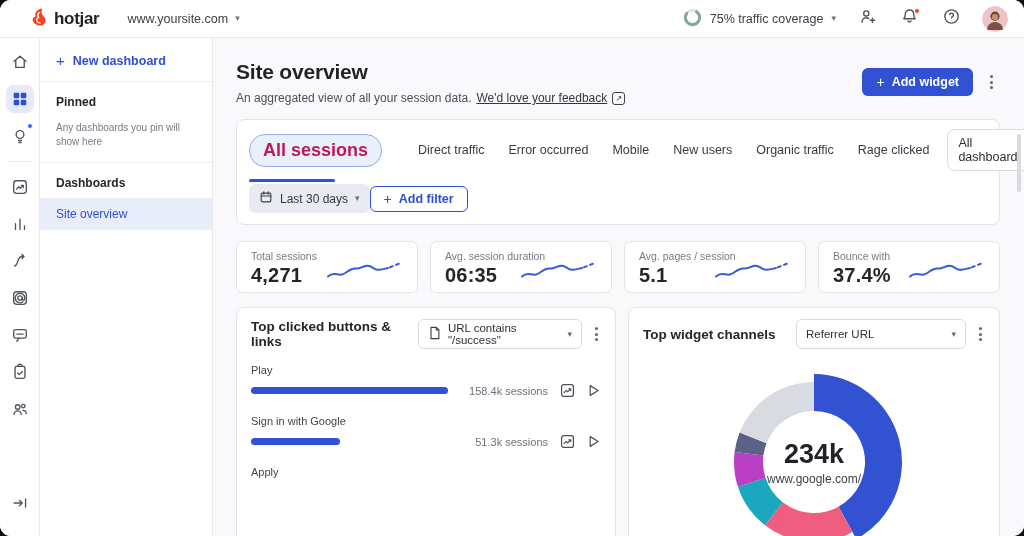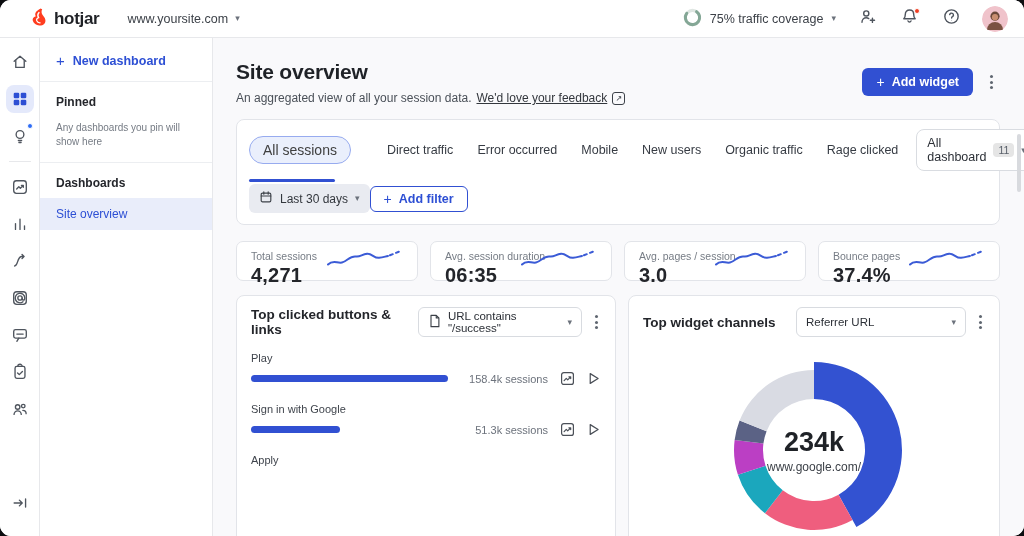--- a/index.html
+++ b/index.html
@@ -61,40 +61,40 @@
                  border:none; border-radius:6px; padding:7px 14px; font-size:12.5px; font-weight:600;
                  font-family:inherit; cursor:pointer; }
   .btn-plus { font-size:14px; font-weight:400; line-height:1; }
   .kebab { display:flex; flex-direction:column; gap:2.5px; align-items:center; cursor:pointer; padding:3px; }
   .kebab i { width:3px; height:3px; border-radius:50%; background:#5f6670; }
 
   
   .filters-box { margin-top:14px; background:#fff; border:1px solid #e2e4e9; border-radius:8px; }
   .filters-row1 { position:relative; display:flex; align-items:center; padding:9px 12px 9px; }
   .seg-pill { background:#eaeffc; border:1px solid #97abef; border-radius:16px; padding:5px 13px;
-              font-size:14px; font-weight:400; color:#404040; cursor:pointer; white-space:nowrap; }
+              font-size:18px; font-weight:700; color:#be185d; cursor:pointer; white-space:nowrap; }
   .seg-indicator { position:absolute; left:12px; bottom:-2px; height:3px; width:86px;
                    background:#3150d2; border-radius:2px; }
   .seg-divider { width:1px; height:20px; background:#e3e5e9; margin:0 12px; }
   .seg-tab { font-size:12.5px; color:#363b43; margin:0 12px; cursor:pointer; white-space:nowrap; }
   .seg-all { display:flex; align-items:center; gap:7px; border:1px solid #d9dce1; border-radius:8px;
              padding:6px 10px; margin-left:6px; cursor:pointer; background:#fff; }
   .seg-all-label { font-size:12.5px; color:#2b2f36; }
   .seg-badge { background:#e5e5e5; border-radius:4px; padding:1px 5px; font-size:10.5px; color:#585f69; }
   .filters-row2 { display:flex; align-items:center; padding:4px 12px 11px; }
   .date-pill { display:flex; align-items:center; gap:7px; background:#e9ebf1; border-radius:6px;
                padding:6px 10px; font-size:12px; color:#33373d; cursor:pointer; }
   .btn-outline { display:flex; align-items:center; gap:7px; background:#fff; border:1.4px solid #3150d2;
                  border-radius:6px; padding:5px 13px; color:#2d4fd4; font-size:12.5px; font-weight:600;
                  font-family:inherit; cursor:pointer; }
 
   
   .metrics-row { display:flex; gap:12px; margin-top:16px; }
   .metric-card { position:relative; flex:1; background:#fff; border:1px solid #e2e4e9; border-radius:7px;
-                 height:40px; padding:8px 14px; }
+                 height:52px; padding:8px 14px; }
   .metric-label { font-size:10.5px; color:#767c85; }
   .metric-value { font-size:20px; font-weight:700; color:#24262b; margin-top:2px; letter-spacing:0.2px; }
   .sparkline { position:absolute; right:12px; bottom:9px; }
 
   
   .panels { display:flex; gap:12px; margin-top:14px; align-items:flex-start; }
   .panel { background:#fff; border:1px solid #e2e4e9; border-radius:8px; height:330px; overflow:hidden; }
   .panel-bars { width:380px; }
   .panel-donut { flex:1; }
   .panel-header { display:flex; align-items:center; padding:11px 14px; gap:10px; }
@@ -362,26 +362,26 @@
 <path d="M3 19.5 C8 14.5 12 18.5 17 17.5 C22 16.5 25 10.5 31 11.5 C35 12.2 37 9.3 42 8.8 C47 8.3 49 13.3 54 12.8 C58 12.4 60 11.6 63 11" fill="none" stroke="#3b5bd6" stroke-width="2" stroke-linecap="round"></path>
 <path d="M65 10.3 L76 5.8" fill="none" stroke="#3b5bd6" stroke-width="2" stroke-linecap="round" stroke-dasharray="3 3.5"></path>
             </svg></span></div>
         <div class="metric-card"><div class="metric-label">Avg. session duration</div>
 <div class="metric-value">06:35</div>
 <span><svg class="sparkline" width="80" height="26" viewBox="0 0 80 26">
 <path d="M3 19.5 C8 14.5 12 18.5 17 17.5 C22 16.5 25 10.5 31 11.5 C35 12.2 37 9.3 42 8.8 C47 8.3 49 13.3 54 12.8 C58 12.4 60 11.6 63 11" fill="none" stroke="#3b5bd6" stroke-width="2" stroke-linecap="round"></path>
 <path d="M65 10.3 L76 5.8" fill="none" stroke="#3b5bd6" stroke-width="2" stroke-linecap="round" stroke-dasharray="3 3.5"></path>
             </svg></span></div>
         <div class="metric-card"><div class="metric-label">Avg. pages / session</div>
-<div class="metric-value">3.0</div>
+<div class="metric-value">5.1</div>
 <span><svg class="sparkline" width="80" height="26" viewBox="0 0 80 26">
 <path d="M3 19.5 C8 14.5 12 18.5 17 17.5 C22 16.5 25 10.5 31 11.5 C35 12.2 37 9.3 42 8.8 C47 8.3 49 13.3 54 12.8 C58 12.4 60 11.6 63 11" fill="none" stroke="#3b5bd6" stroke-width="2" stroke-linecap="round"></path>
 <path d="M65 10.3 L76 5.8" fill="none" stroke="#3b5bd6" stroke-width="2" stroke-linecap="round" stroke-dasharray="3 3.5"></path>
             </svg></span></div>
-        <div class="metric-card"><div class="metric-label">Bounce pages</div>
+        <div class="metric-card"><div class="metric-label">Bounce with</div>
 <div class="metric-value">37.4%</div>
 <span><svg class="sparkline" width="80" height="26" viewBox="0 0 80 26">
 <path d="M3 19.5 C8 14.5 12 18.5 17 17.5 C22 16.5 25 10.5 31 11.5 C35 12.2 37 9.3 42 8.8 C47 8.3 49 13.3 54 12.8 C58 12.4 60 11.6 63 11" fill="none" stroke="#3b5bd6" stroke-width="2" stroke-linecap="round"></path>
 <path d="M65 10.3 L76 5.8" fill="none" stroke="#3b5bd6" stroke-width="2" stroke-linecap="round" stroke-dasharray="3 3.5"></path>
             </svg></span></div>
       </div>
 
     <div class="panels">
       <section class="panel panel-bars">
         <div class="panel-header">

